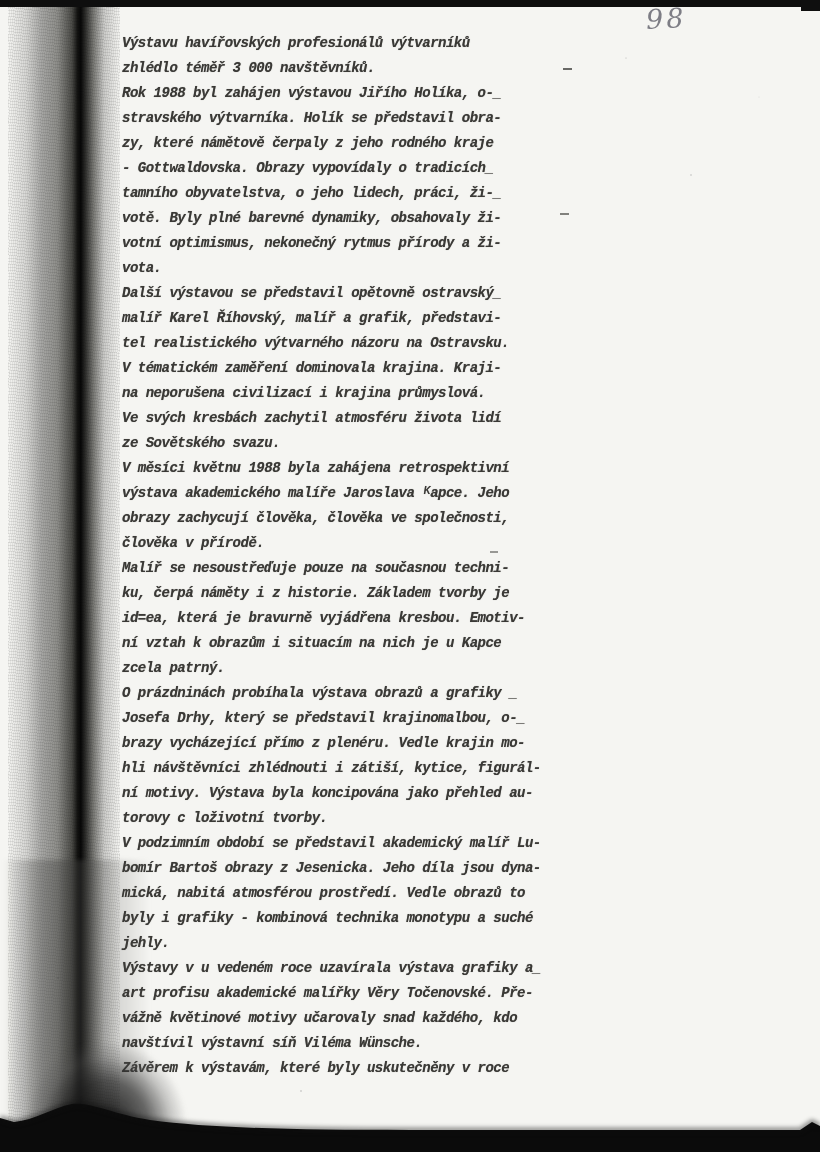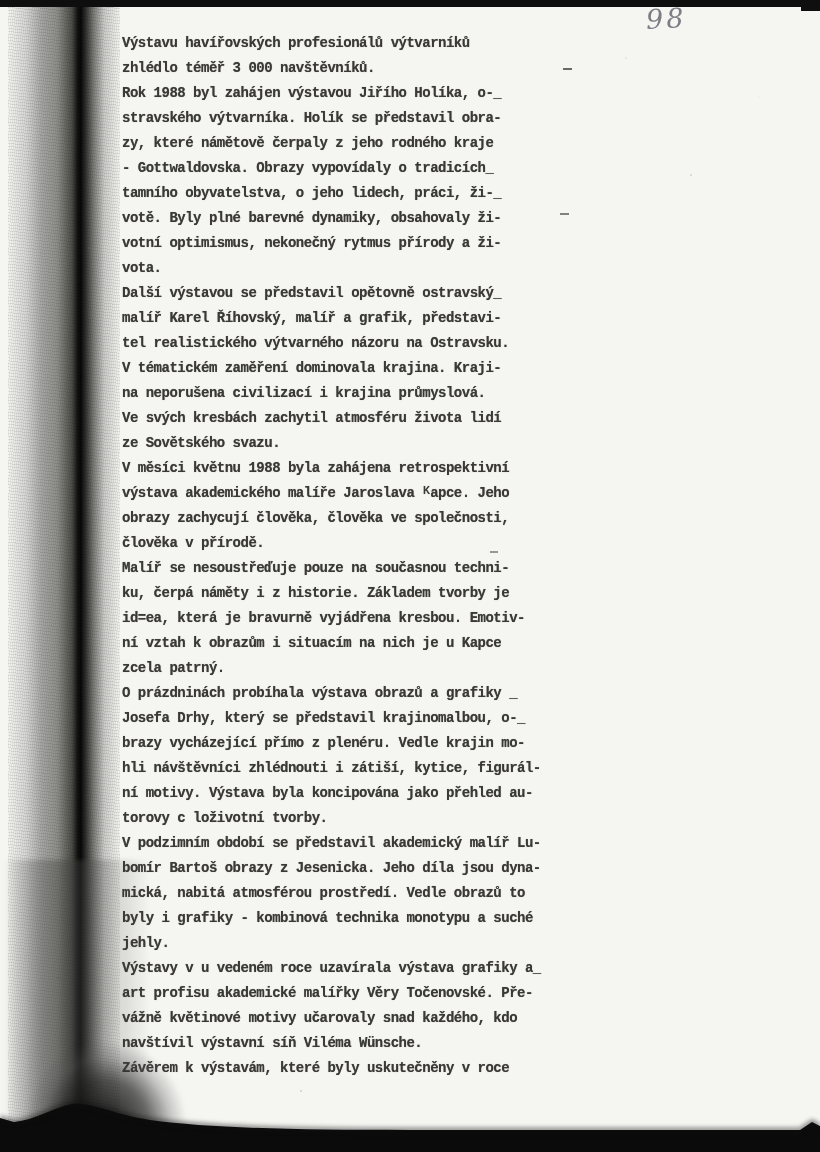--- a/index.html
+++ b/index.html
@@ -70,20 +70,21 @@
   
   .text{
     position:absolute;left:122px;top:31px;width:600px;
     color:#3a3936;
     font-size:14px;
     font-weight:bold;
     letter-spacing:-0.5px;
     line-height:25px;
     white-space:pre;
     text-shadow:0 0 0.7px rgba(55,55,50,0.65);
+    font-style:italic;
   }
   .line{height:25px;}
   
   .pagenum{
     position:absolute;left:646px;top:3px;
     font-family:"DejaVu Serif", serif;
     font-style:italic;
     font-size:27px;
     letter-spacing:3px;
     color:#7d7d85;

